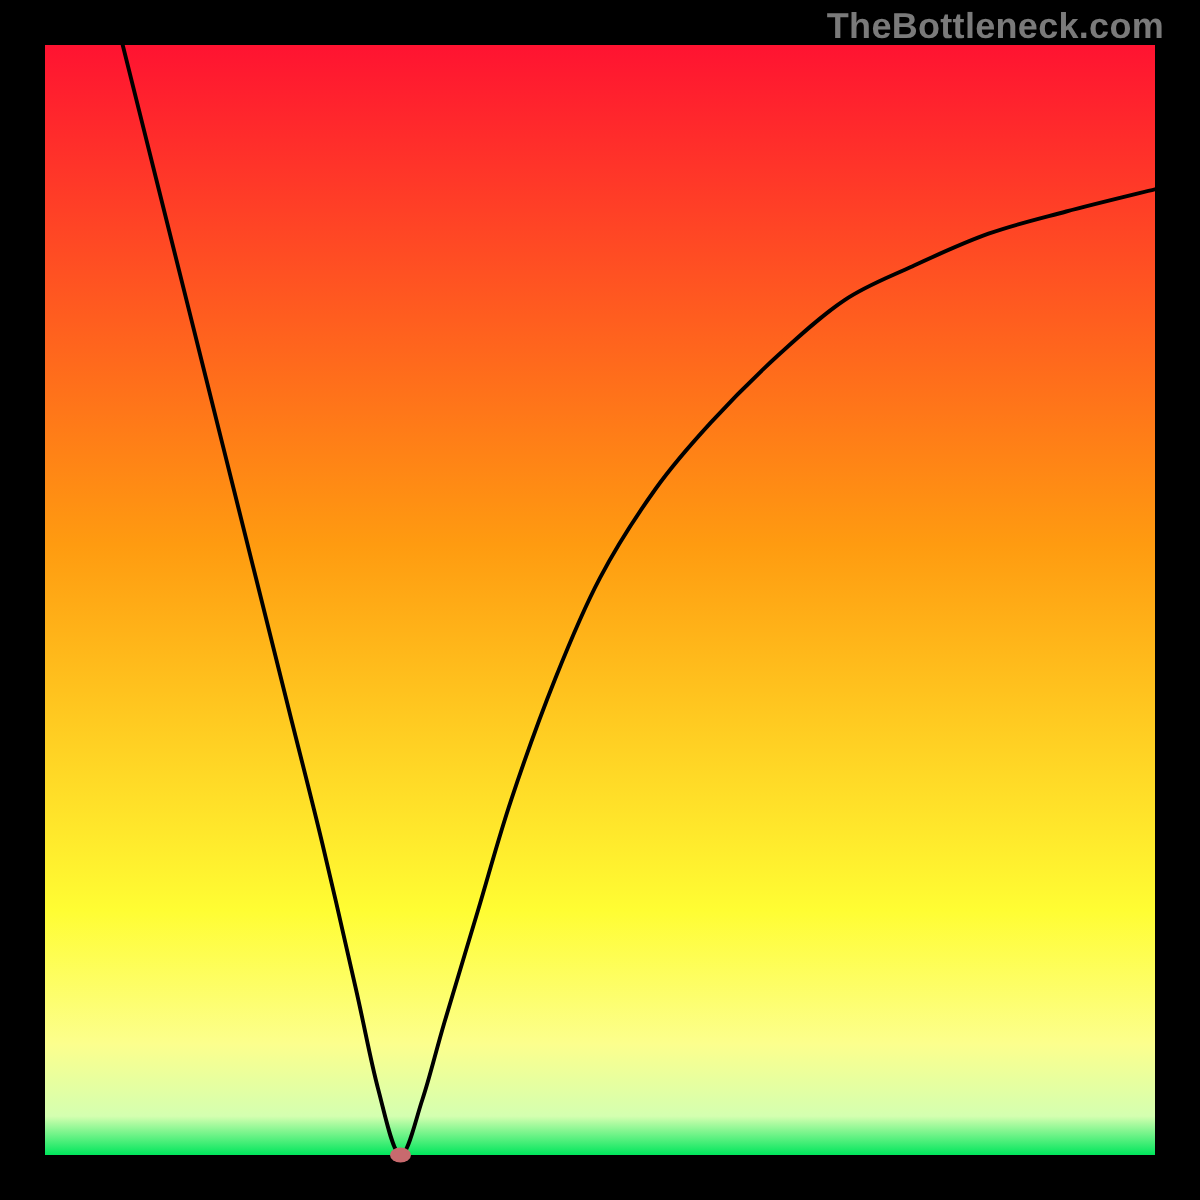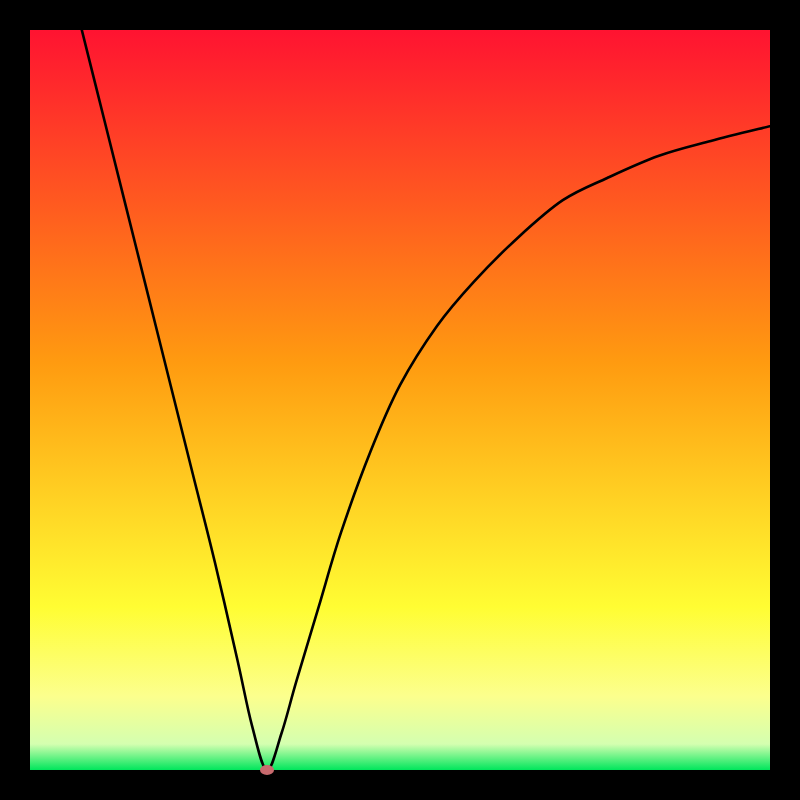--- a/index.html
+++ b/index.html
@@ -41,20 +41,21 @@
     font-size: 24px;
     font-weight: 600;
     color: #7a7a7a;
     letter-spacing: 0.2px;
   }
 </style>
 </head>
 <body>
 
 <div class="frame">
+  <div class="watermark">TheBottleneck.com</div>
 
   <div class="plot-area">
     <svg class="gradient" viewBox="0 0 740 740" preserveAspectRatio="none">
       <defs>
         <linearGradient id="bg" x1="0" y1="0" x2="0" y2="1">
             <stop offset="0%" stop-color="#ff1331"></stop>
             <stop offset="45%" stop-color="#ff9b10"></stop>
             <stop offset="78%" stop-color="#fffd33"></stop>
             <stop offset="90%" stop-color="#fcff8d"></stop>
             <stop offset="96.5%" stop-color="#d4ffb0"></stop>

